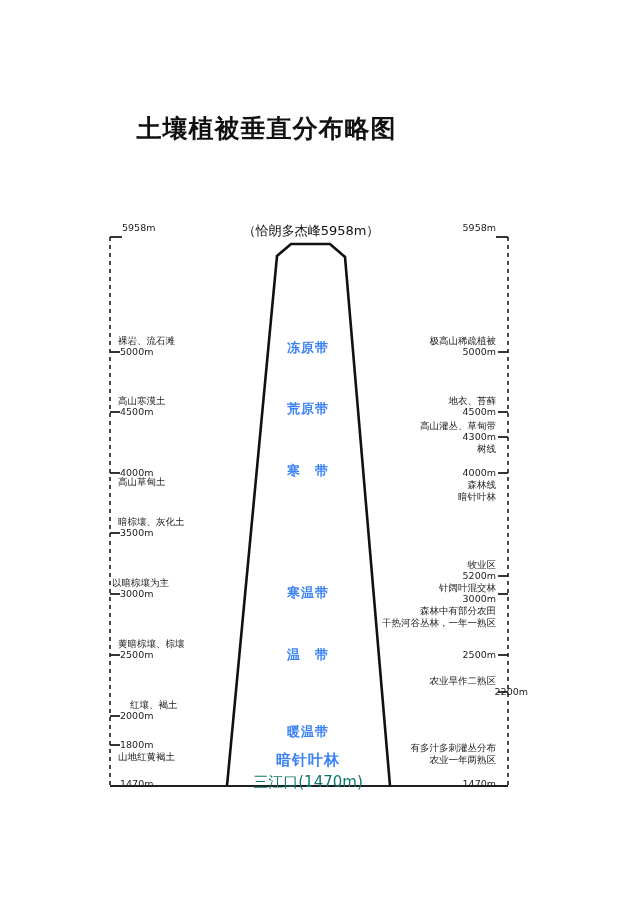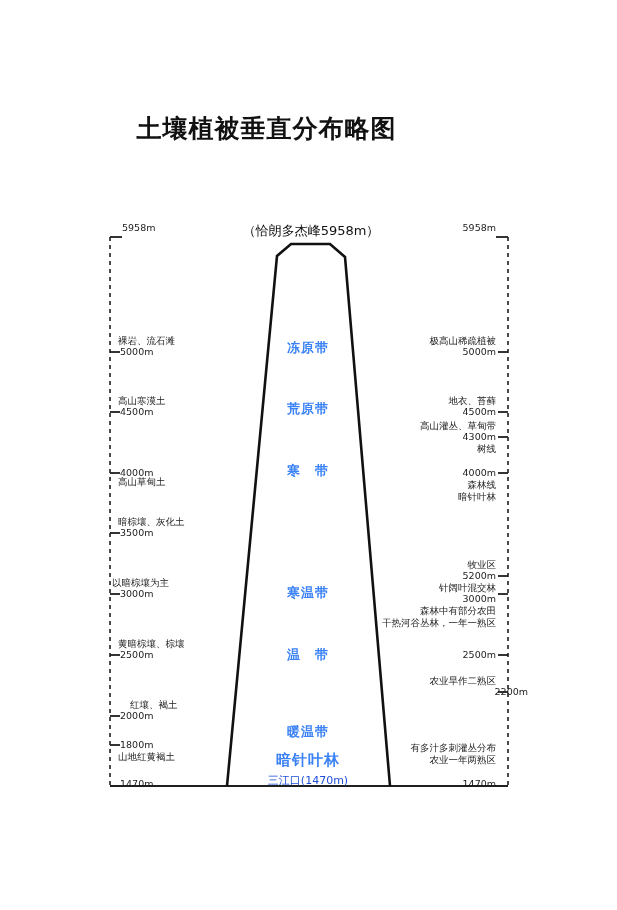--- a/index.html
+++ b/index.html
@@ -64,22 +64,22 @@
   }
   .peak-label {
     position: absolute;
     font-size: 13px;
     color: #111111;
     white-space: nowrap;
     transform: translateX(-50%);
   }
   .base-label {
     position: absolute;
-    font-size: 11px;
-    color: #1d4ed8;
+    font-size: 15px;
+    color: #0f766e;
     white-space: nowrap;
     transform: translateX(-50%);
     text-align: center;
   }
 </style>
 </head>
 <body>
 
 <div id="page">
 

